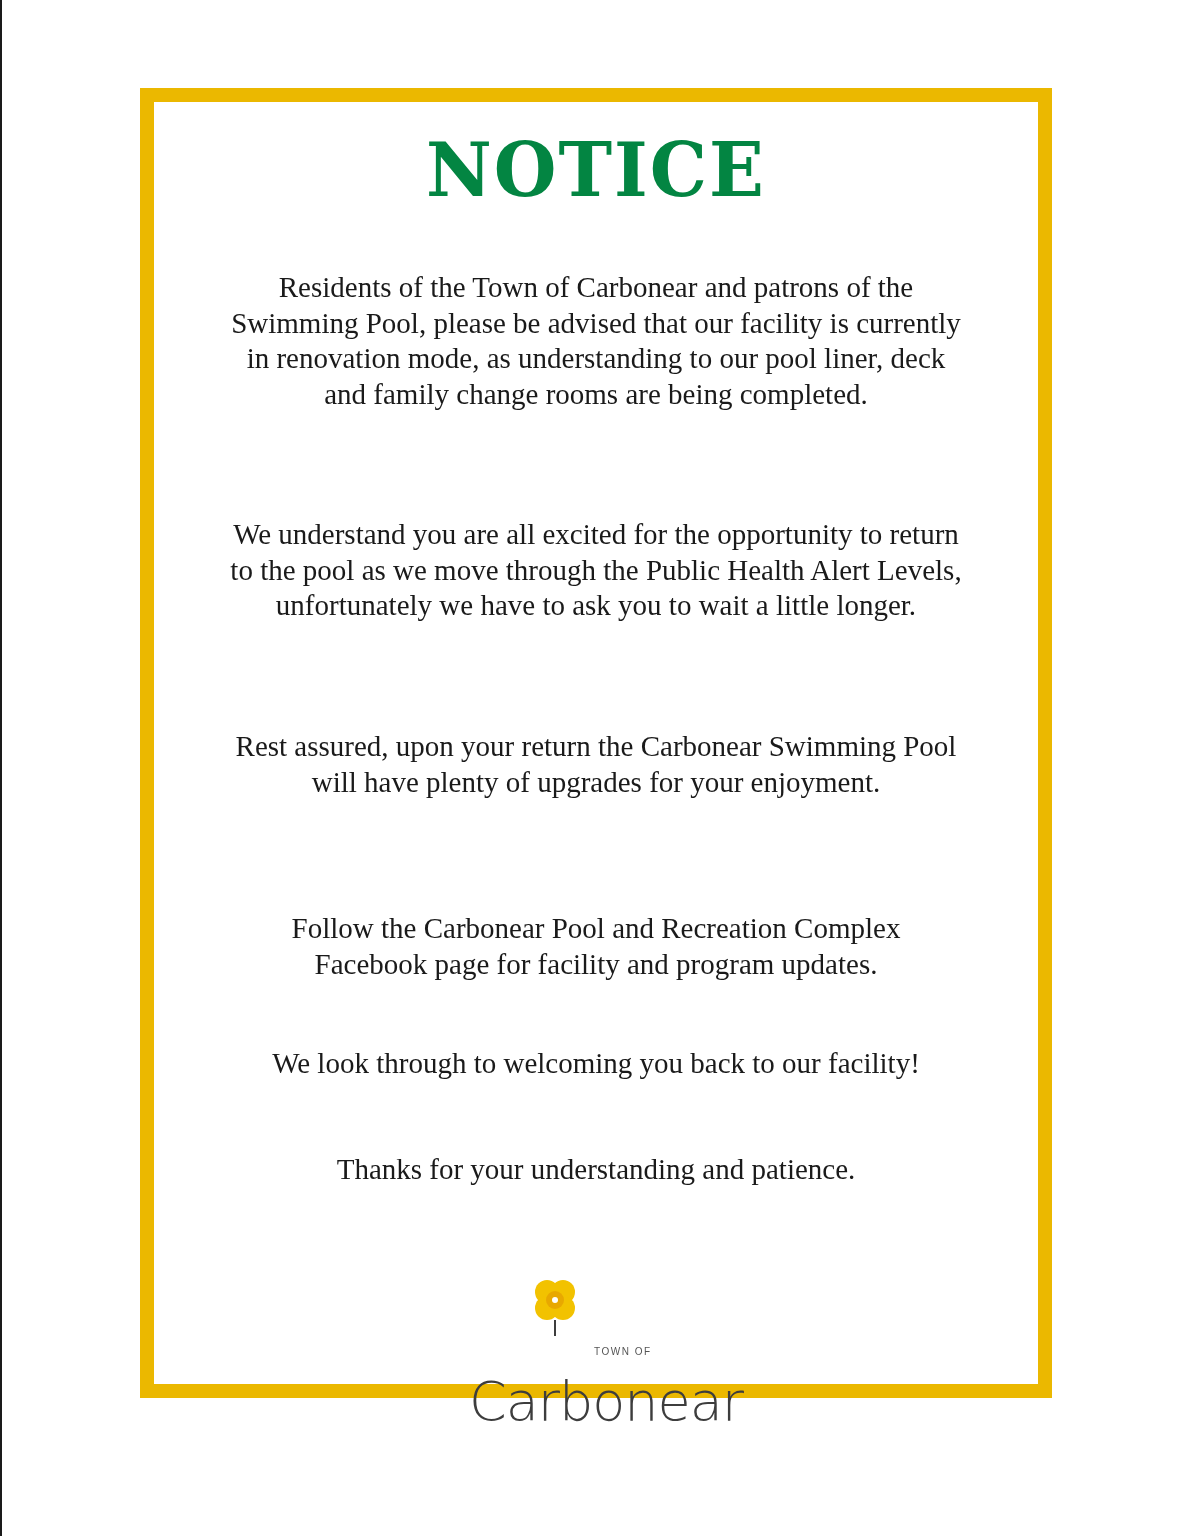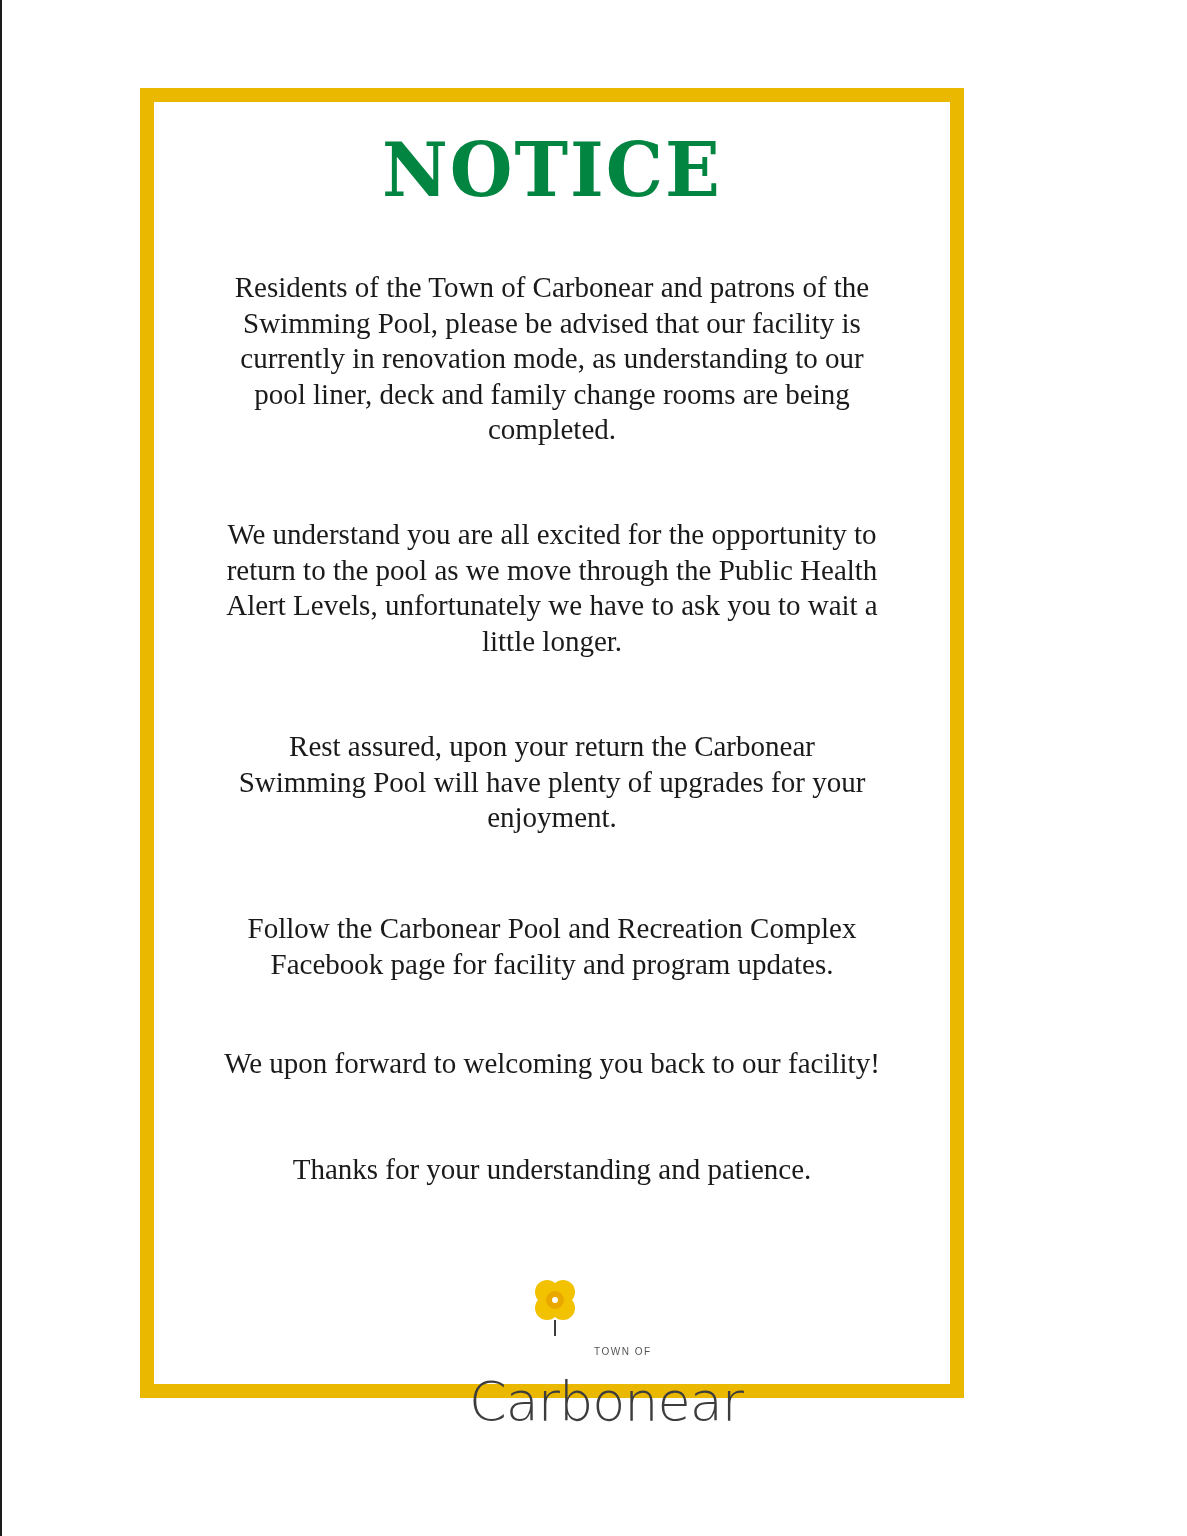--- a/index.html
+++ b/index.html
@@ -1,21 +1,21 @@
 <!DOCTYPE html>
 <html><head>
   <meta charset="utf-8">
   <style>
     html, body { margin:0; padding:0; }
     body {
       width:1187px; height:1536px; background:#ffffff; position:relative; overflow:hidden;
       border-left:2px solid #1a1a1a; box-sizing:border-box;
     }
     .frame {
-      position:absolute; left:138px; top:88px; width:824px; height:1310px;
+      position:absolute; left:138px; top:88px; width:912px; height:1310px;
       box-sizing:border-box; border:14px solid #EBB800; background:#fff;
     }
     .title {
       position:absolute; left:0; right:0; top:32px; text-align:center;
       font-family:"DejaVu Serif", serif; font-weight:900; font-size:72px;
       letter-spacing:2px; color:#038542; line-height:1;
       transform:scaleY(1.05);
     }
     .para {
       position:absolute; left:40px; right:40px; text-align:center;
@@ -37,21 +37,21 @@
 </head>
 <body>
 
 <div class="frame">
   <div class="title">NOTICE</div>
 
   <div class="para" style="top:168px; left:70px; right:70px;">Residents of the Town of Carbonear and patrons of the Swimming Pool, please be advised that our facility is currently in renovation mode, as understanding to our pool liner, deck and family change rooms are being completed.</div>
   <div class="para" style="top:415px; left:70px; right:70px;">We understand you are all excited for the opportunity to return to the pool as we move through the Public Health Alert Levels, unfortunately we have to ask you to wait a little longer.</div>
   <div class="para" style="top:627px; left:75px; right:75px;">Rest assured, upon your return the Carbonear Swimming Pool will have plenty of upgrades for your enjoyment.</div>
   <div class="para" style="top:803px; left:80px; right:80px;margin-top:6px;">Follow the Carbonear Pool and Recreation Complex Facebook page for facility and program updates.</div>
-  <div class="para" style="top:944px;">We upon forward to welcoming you back to our facility!</div>
+  <div class="para" style="top:944px;">We look through to welcoming you back to our facility!</div>
   <div class="para" style="top:1050px;">Thanks for your understanding and patience.</div>
 
   <div class="logo">
     <svg class="logo-flower" viewBox="0 0 44 60">
       <circle cx="14" cy="14" r="12" fill="#F2C200"></circle>
       <circle cx="30" cy="14" r="12" fill="#F2C200"></circle>
       <circle cx="14" cy="30" r="12" fill="#F2C200"></circle>
       <circle cx="30" cy="30" r="12" fill="#F2C200"></circle>
       <circle cx="22" cy="22" r="9" fill="#E8A800"></circle>
       <circle cx="22" cy="22" r="3" fill="#fff"></circle>

